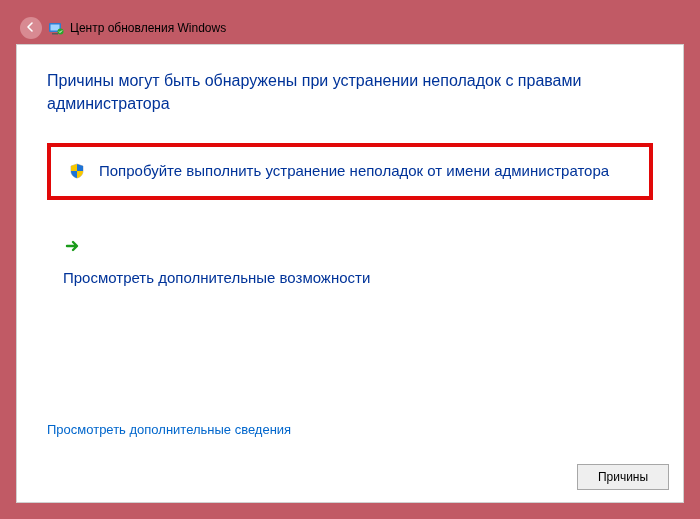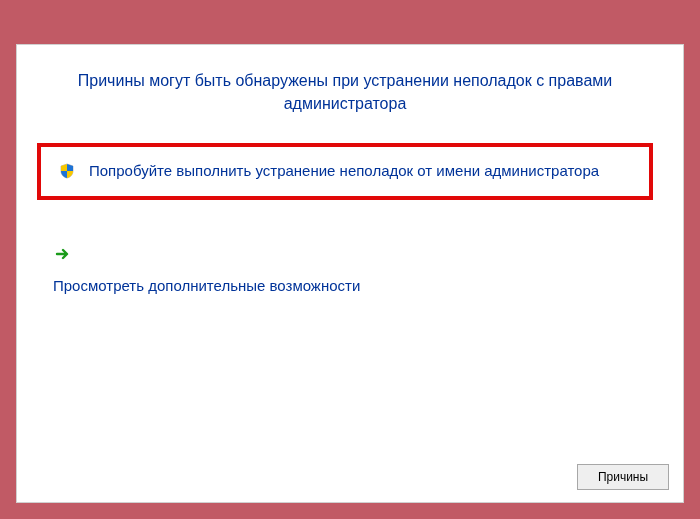--- a/index.html
+++ b/index.html
@@ -41,40 +41,39 @@
     color: #000;
     font-size: 12px;
   }
   .client {
     position: absolute;
     left: 16px; right: 16px; bottom: 16px; top: 44px;
     background: #fff;
     border: 1px solid #d0d0d0;
   }
   .content {
-    padding: 24px 30px 0 20px;
-    text-align: center;
+    padding: 24px 30px 0 30px;
   }
   .heading {
     color: #003399;
     font-size: 16px;
     line-height: 1.45;
     margin-bottom: 28px;
   }
   .option {
     display: flex;
     align-items: flex-start;
     gap: 12px;
     padding: 12px 14px;
     cursor: pointer;
   }
   .highlight-box {
     border: 4px solid #e10808;
     padding: 2px;
-    margin-bottom: 32px;
+    margin-bottom: 24px;
   }
   .option-text {
     color: #003399;
     font-size: 15px;
     line-height: 1.35;
   }
   .option-secondary {
     margin-left: 2px;
     margin-top: 4px;
     flex-direction: column;
@@ -104,20 +103,39 @@
     padding: 0 14px;
     cursor: pointer;
   }
   .icon-slot { width:20px; flex:0 0 20px; display:flex; justify-content:center; padding-top:2px;}
 </style>
 </head>
 <body>
 
 <div class="window">
 
+  <div class="titlebar">
+    <div class="back-circle">
+      <span>
+        <svg width="12" height="12" viewBox="0 0 12 12">
+            <path d="M7 2 L3 6 L7 10" stroke="#fff" stroke-width="1.6" fill="none" stroke-linecap="round" stroke-linejoin="round"></path>
+          </svg>
+      </span>
+    </div>
+    <span class="title-icon">
+      <svg width="16" height="16" viewBox="0 0 16 16">
+        <rect x="1" y="3" width="12" height="9" rx="1" fill="#2f7dd1"></rect>
+        <rect x="2.5" y="4.5" width="9" height="6" fill="#9fd3ff"></rect>
+        <rect x="4" y="13" width="6" height="1.5" fill="#5a5a5a"></rect>
+        <circle cx="12.5" cy="11.5" r="3" fill="#2aa82a"></circle>
+        <path d="M11 11.5 l1 1 l2 -2" stroke="#fff" stroke-width="1" fill="none"></path>
+      </svg>
+    </span>
+    <span class="title-text">Центр обновления Windows</span>
+  </div>
 
   <div class="client">
     <div class="content">
 
       <div class="heading">Причины могут быть обнаружены при устранении неполадок с правами администратора</div>
 
       <div class="highlight-box">
         <div class="option">
           <span class="icon-slot">
             <svg width="16" height="16" viewBox="0 0 16 16">
@@ -136,19 +154,22 @@
         <span class="icon-slot">
           <svg width="16" height="16" viewBox="0 0 16 16">
             <path d="M2 8 H10 M8 4 L12 8 L8 12" stroke="#1a9b1a" stroke-width="2.4" fill="none" stroke-linecap="round" stroke-linejoin="round"></path>
           </svg>
         </span>
         <span class="option-text">Просмотреть дополнительные возможности</span>
       </div>
 
     </div>
 
+    <div class="link-row">
+      <span class="link-text">Просмотреть дополнительные сведения</span>
+    </div>
 
     <div class="button-row">
       <button class="win-button">Причины</button>
     </div>
   </div>
 
 </div>
 
 </body></html>

